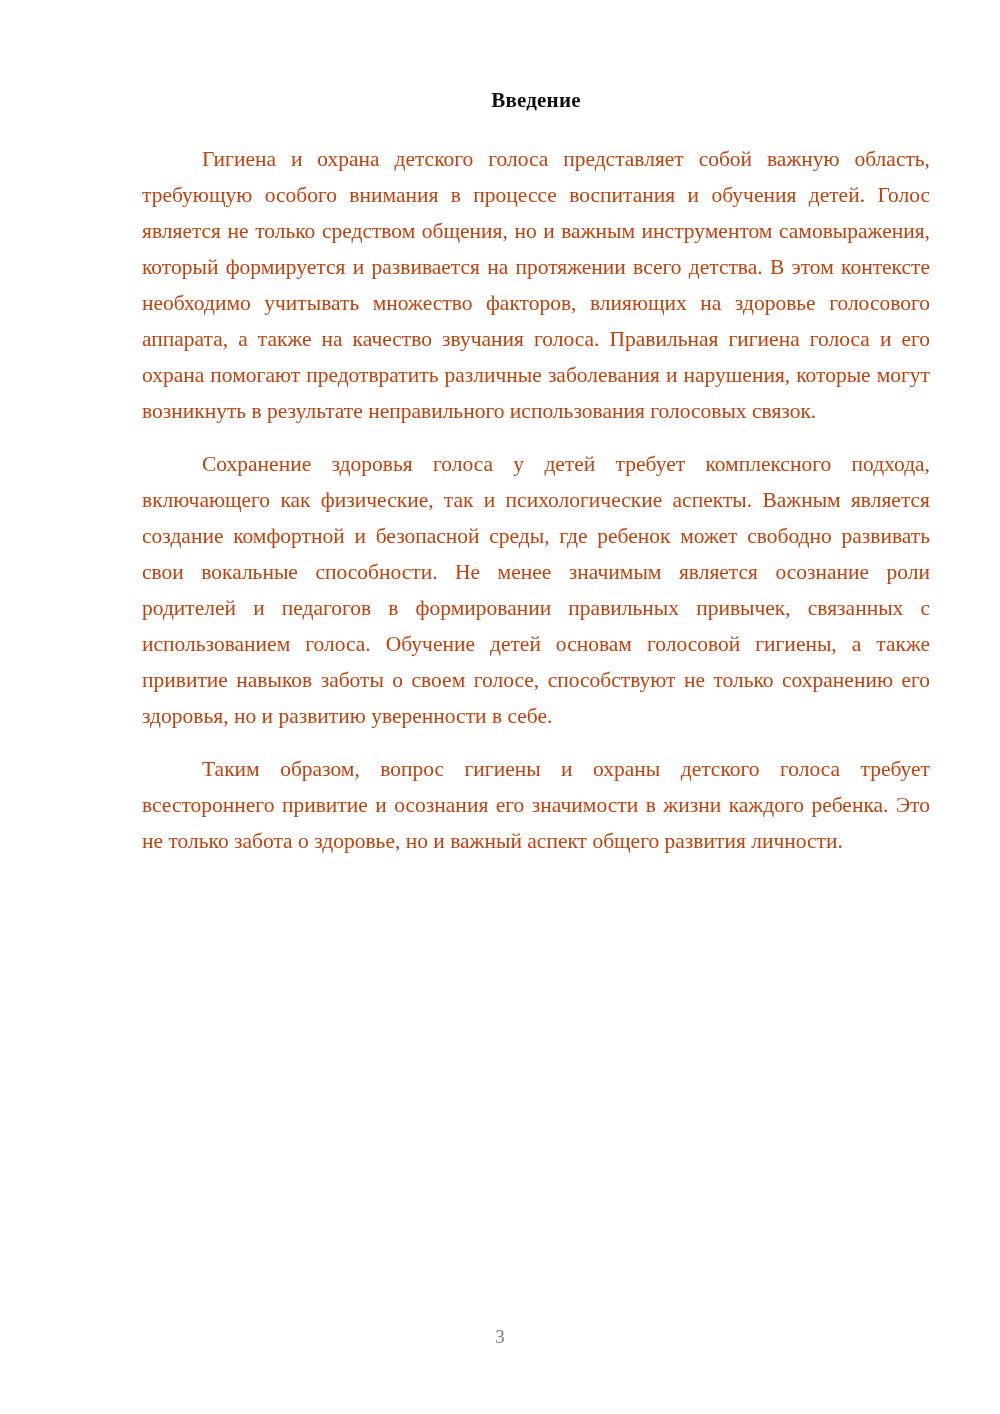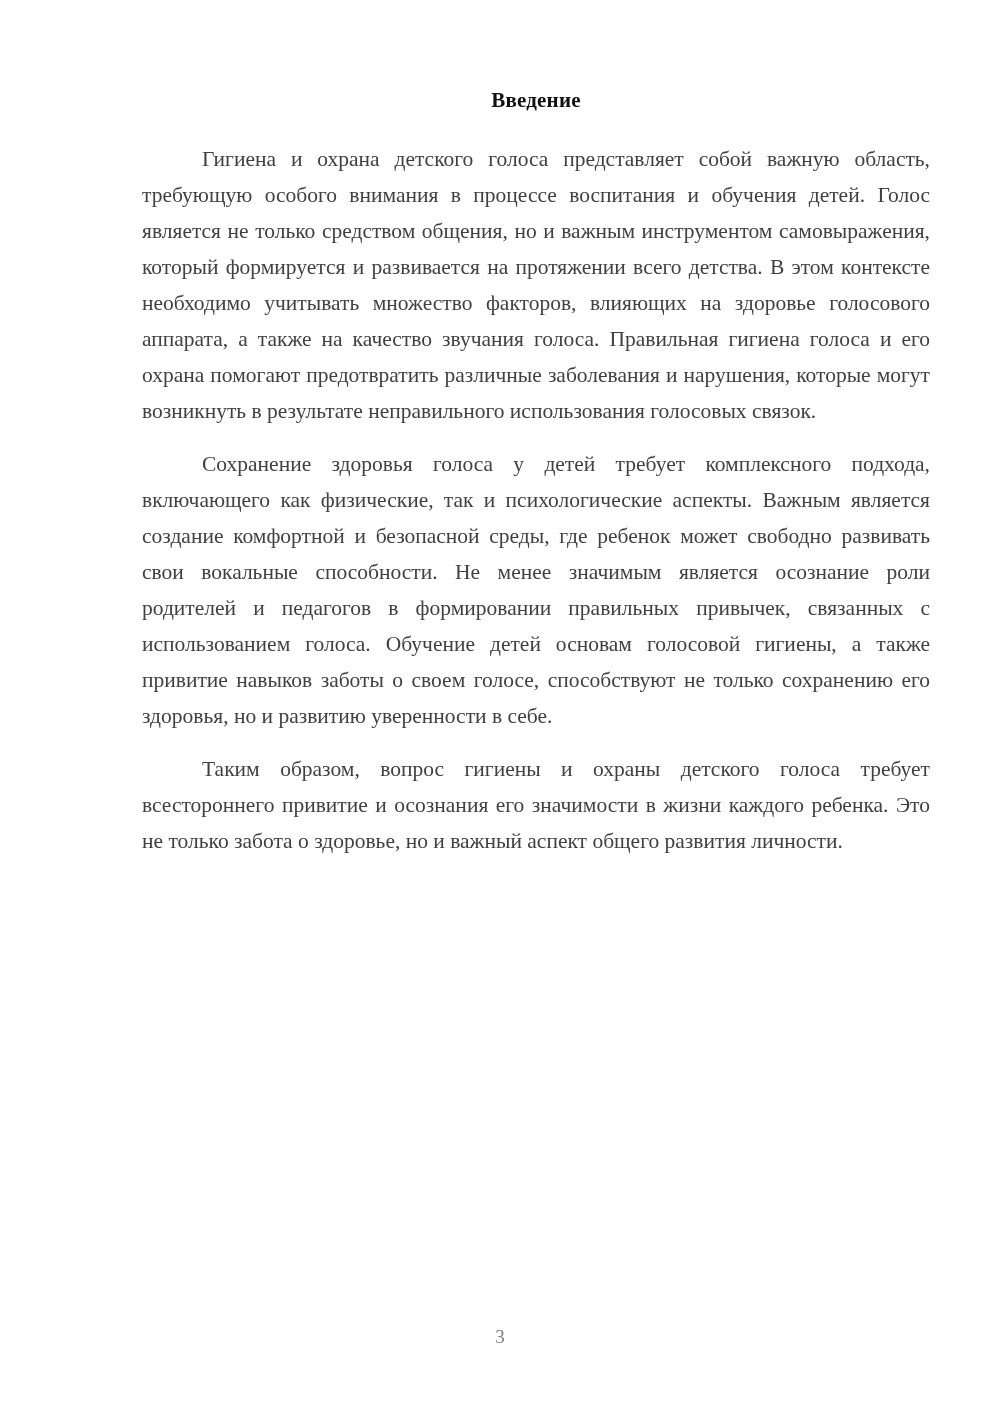--- a/index.html
+++ b/index.html
@@ -39,21 +39,21 @@
     color: #111111;
   }
   .para {
     font-size: 21.5px;
     line-height: 36px;
     text-align: justify;
     text-align-last: left;
     text-justify: inter-word;
     text-indent: 60px;
     margin: 0 0 17px 0;
-    color: #404040;
+    color: #c2410c;
     hyphens: none;
     -webkit-hyphens: none;
   }
   .para:last-of-type {
     margin-bottom: 0;
   }
   .page-number {
     position: absolute;
     left: 0;
     top: 1326px;

